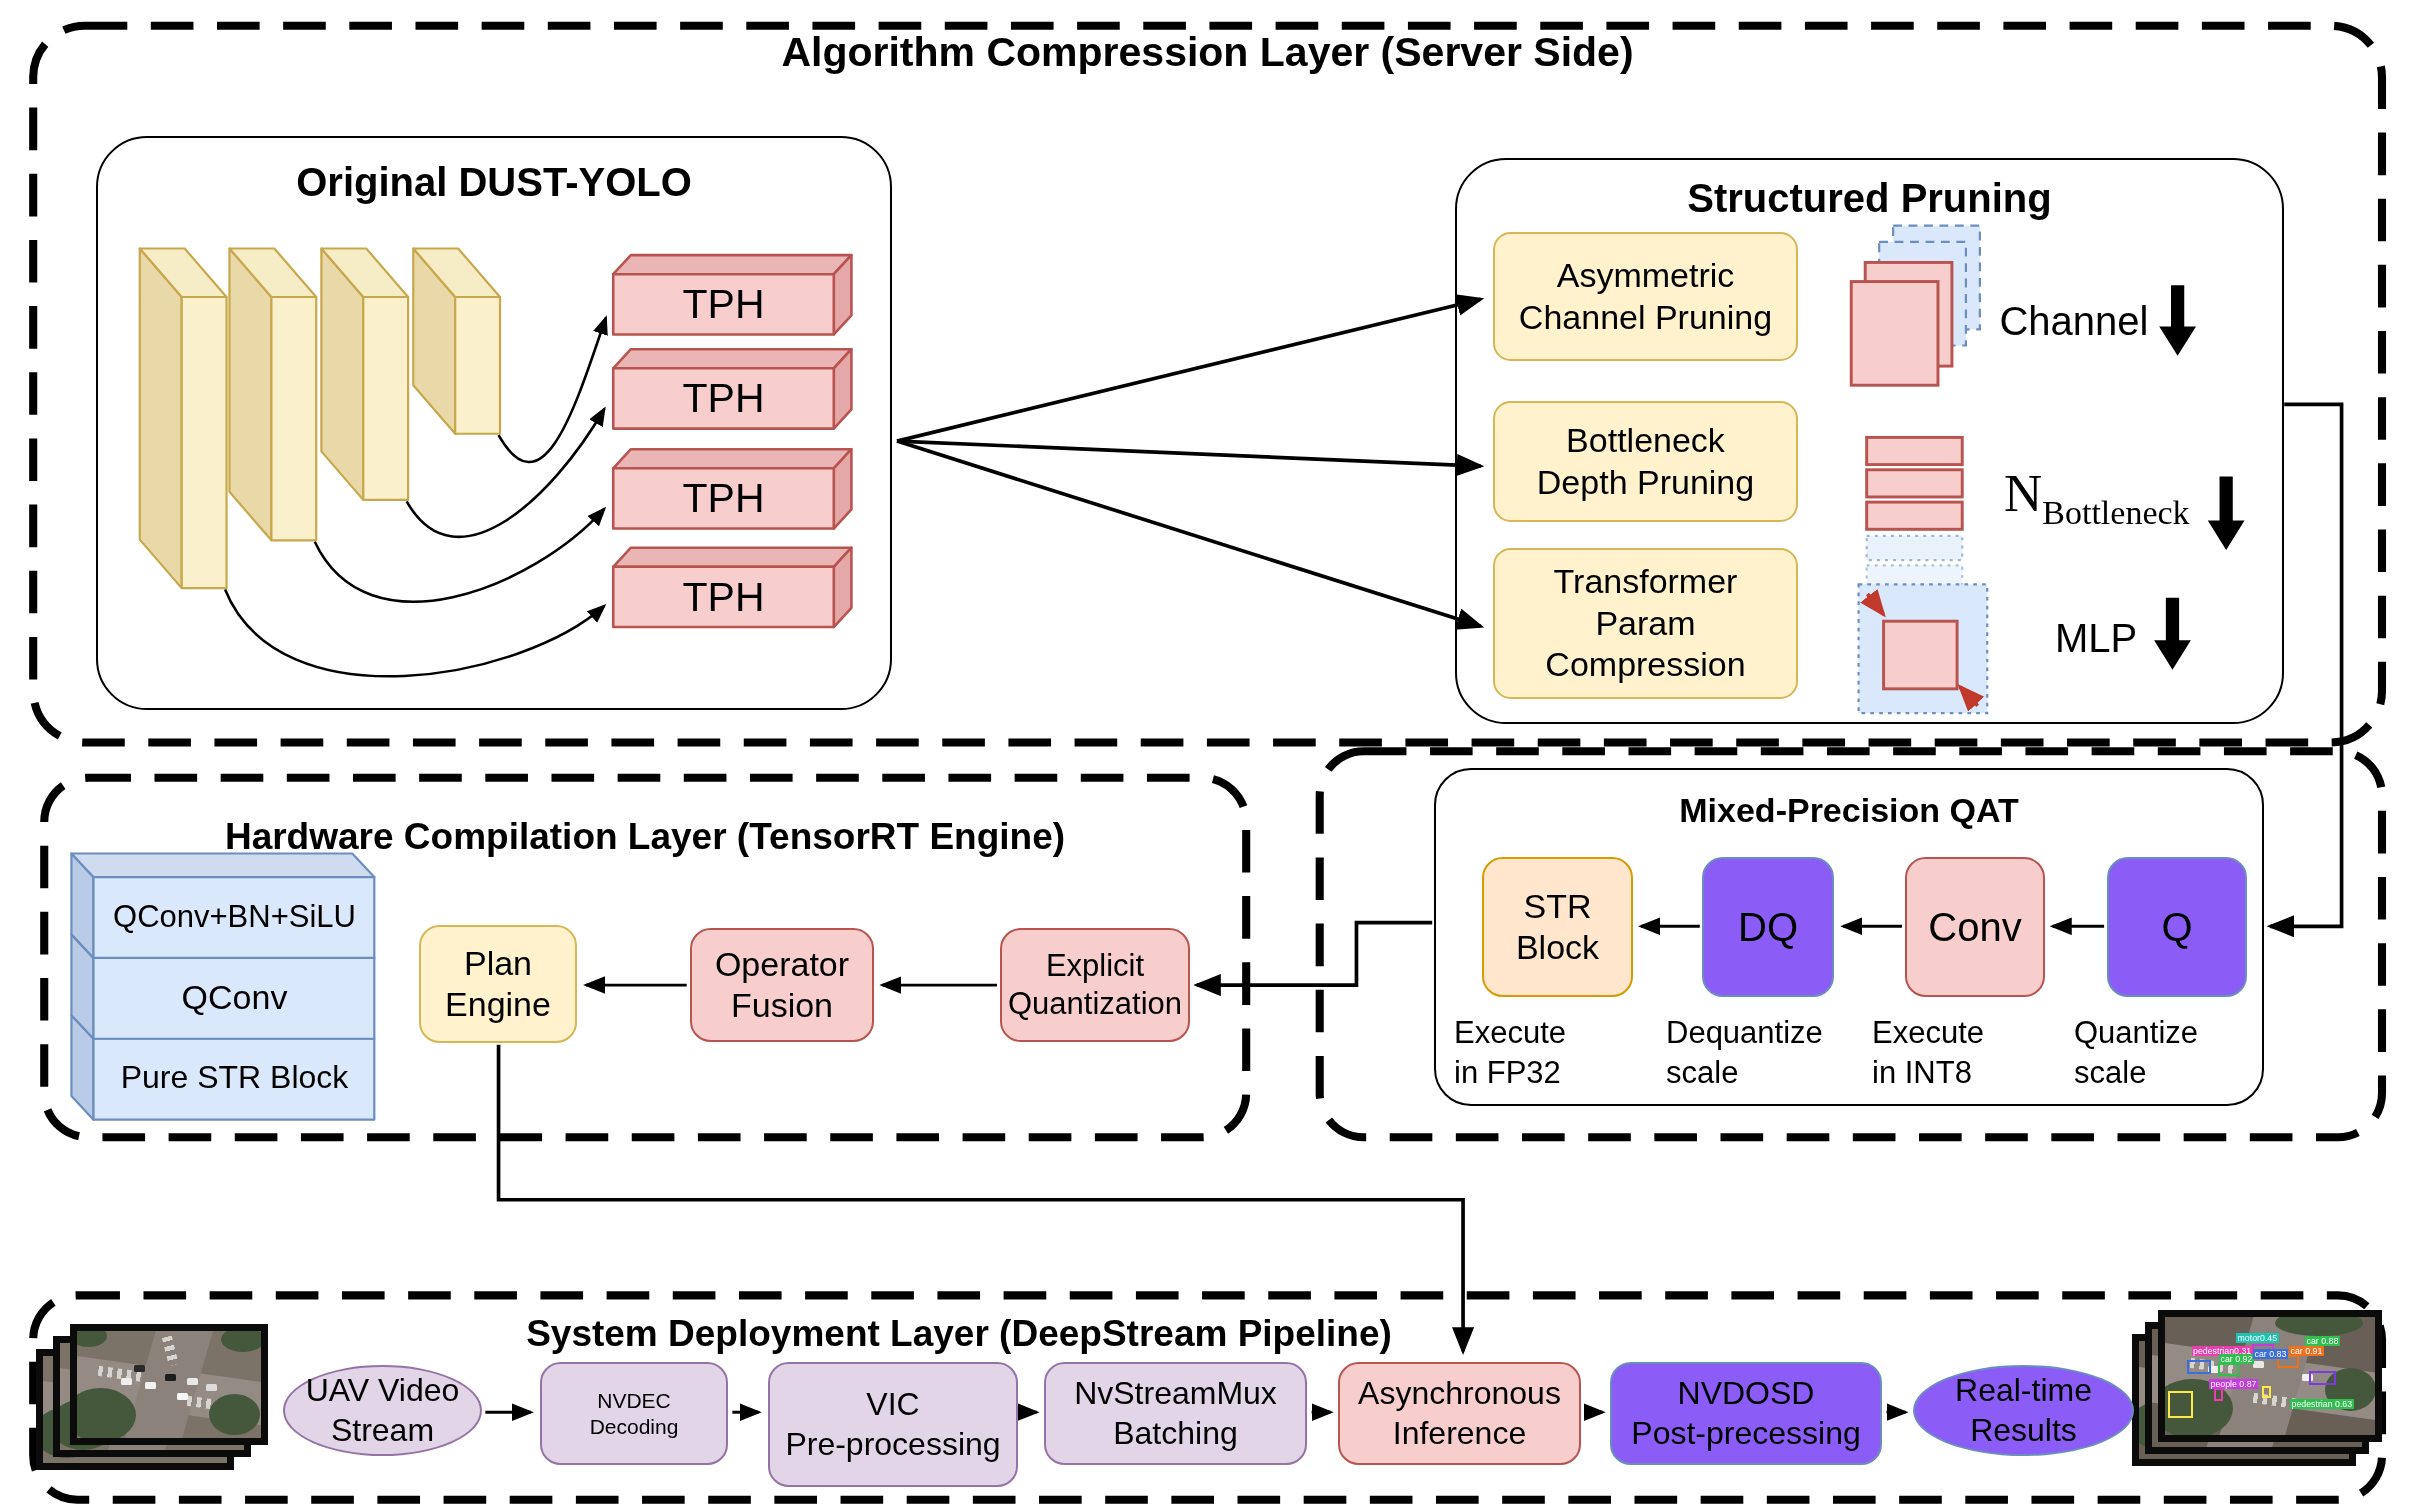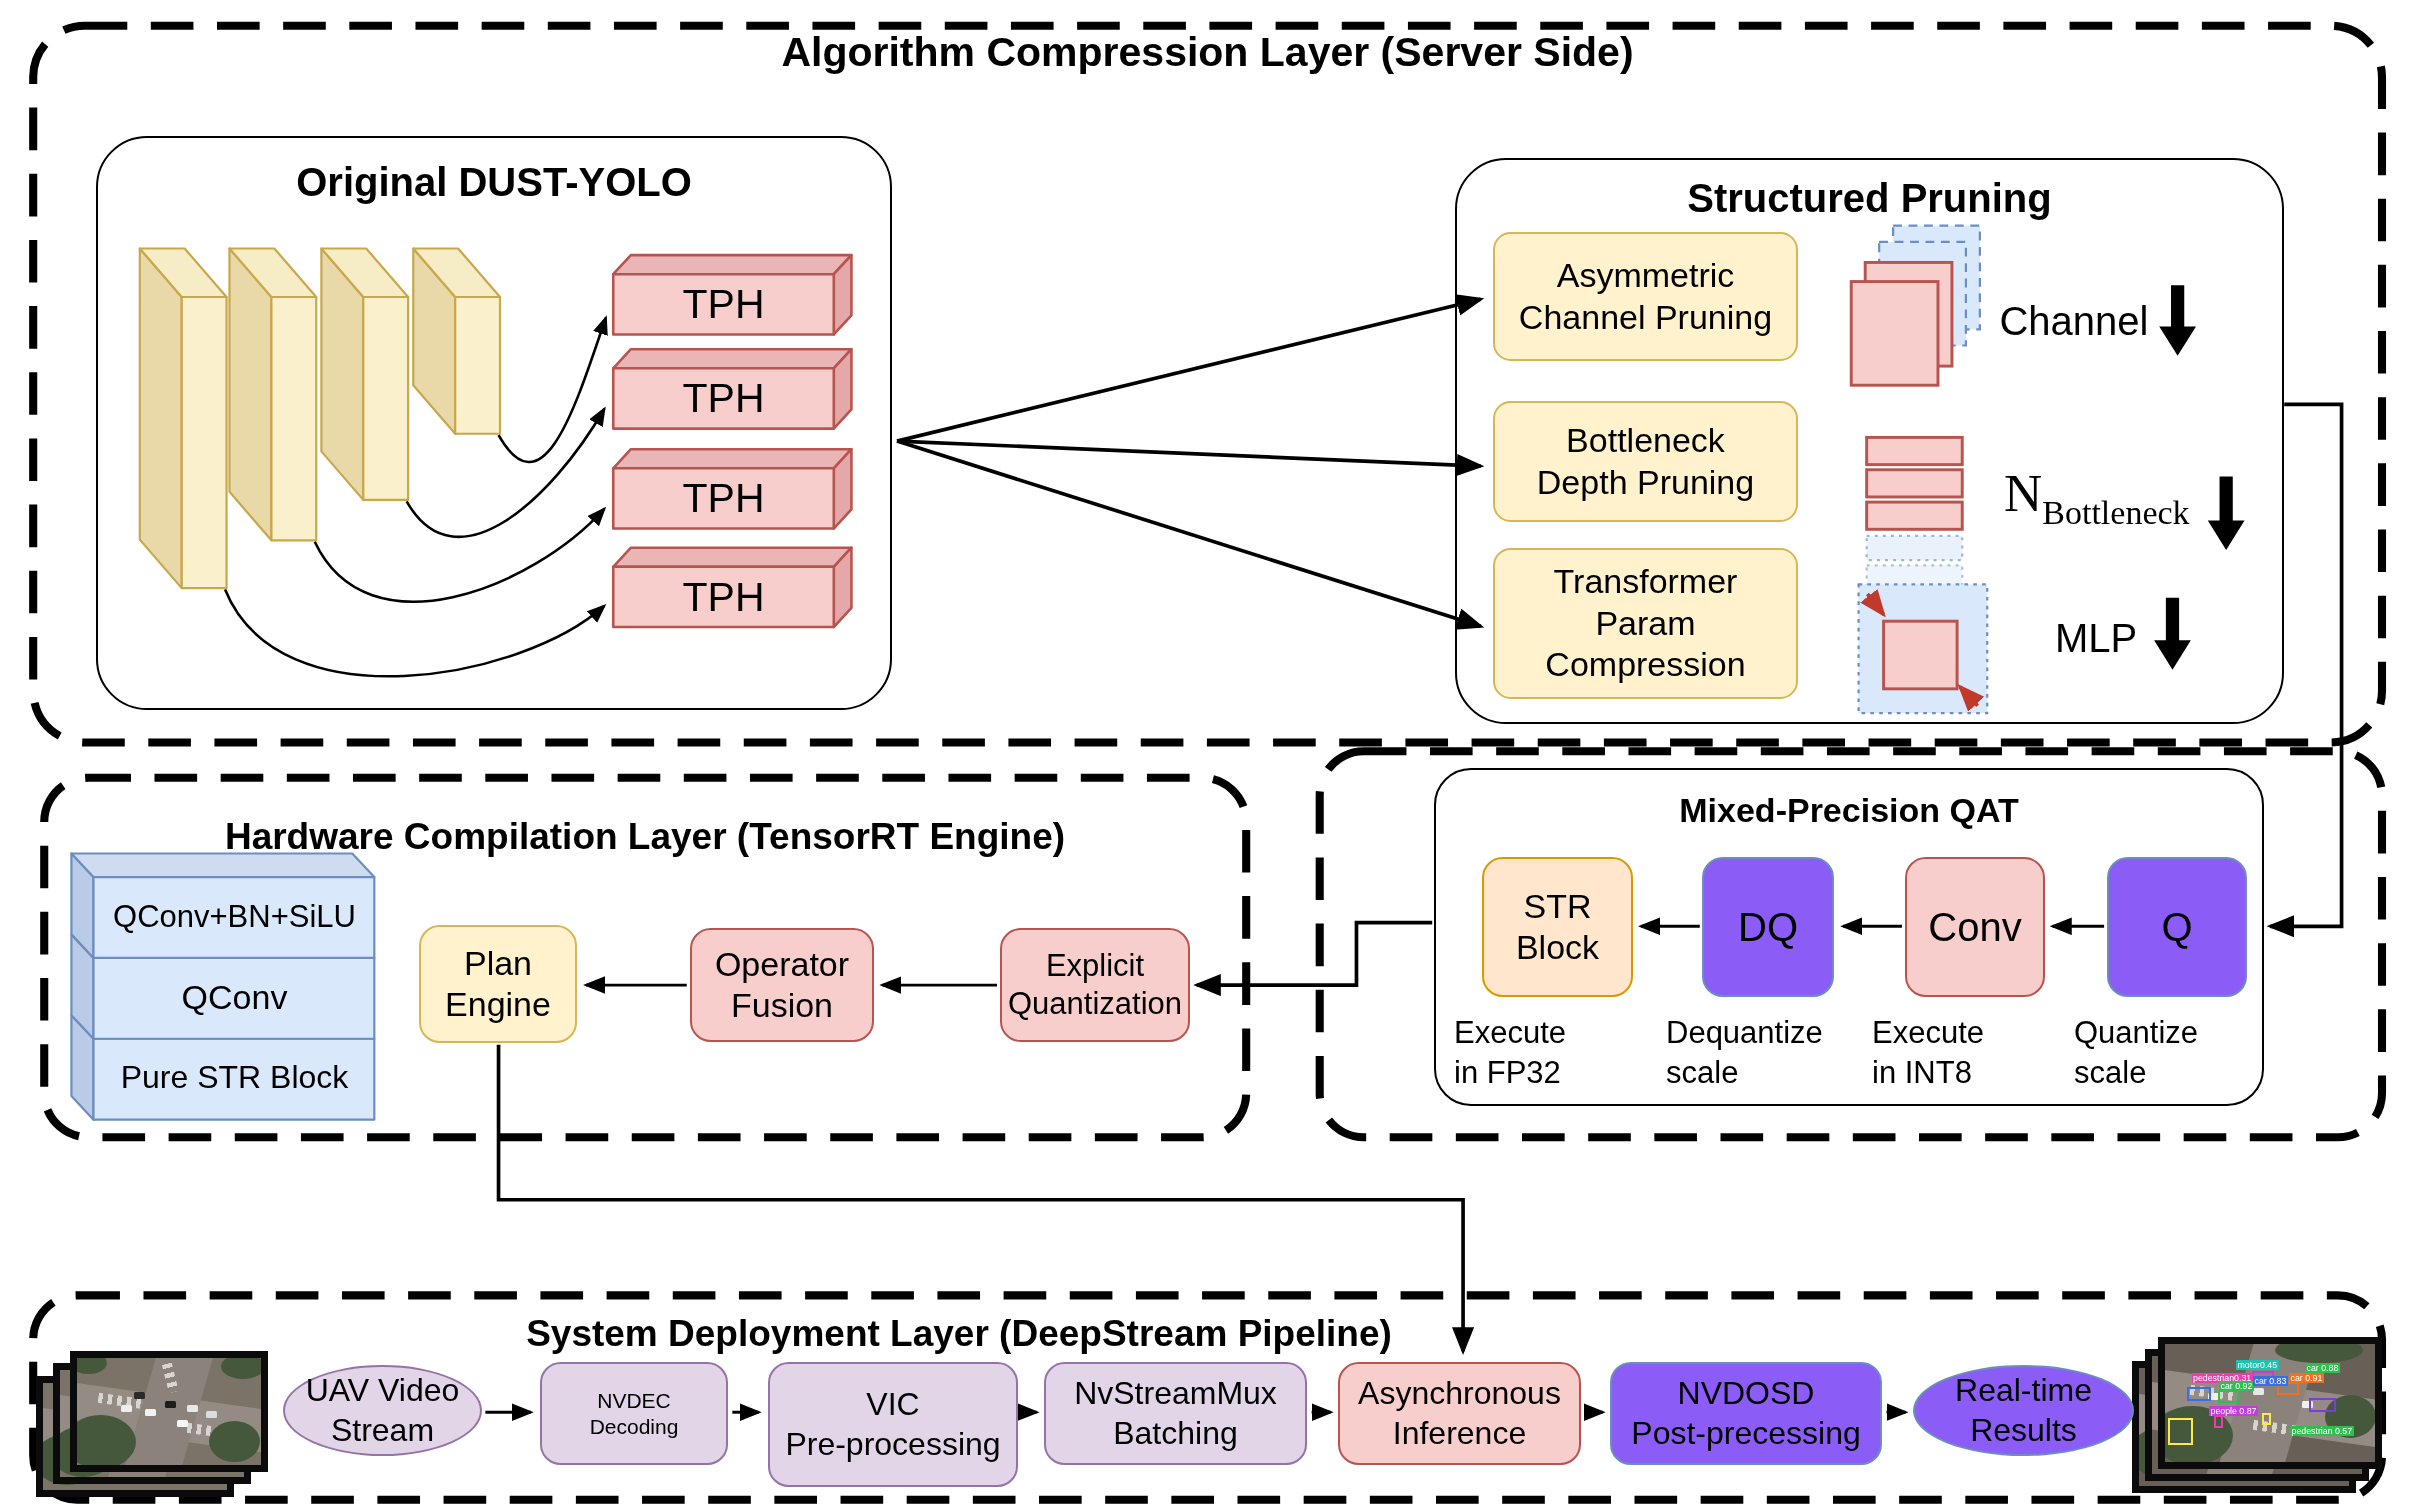--- a/index.html
+++ b/index.html
@@ -16,21 +16,21 @@
   .purple{background:#e1d5e7;border:2.9px solid #9673a6;}
   .orange{background:#ffe6cc;border:2.9px solid #d79b00;}
   .r24{border-radius:17.6px;} .r28{border-radius:20.6px;}
   .ellipse{border-radius:50%;}
   .caption{position:absolute;text-align:left;white-space:pre-line;font-size:31px;line-height:1.3;z-index:4;color:#000;}
   .svg-label{position:absolute;text-align:center;z-index:5;color:#000;}
   .nb-wrap{position:absolute;z-index:5;font-family:"Liberation Serif",serif;color:#000;}
   .nb-main{font-size:53px;}
   .nb-sub{font-size:34px;vertical-align:-13.2px;}
   
-  .frame{position:absolute;border:7.4px solid #0b0b0b;overflow:hidden;z-index:3;margin-top:27px;}
+  .frame{position:absolute;border:7.4px solid #0b0b0b;overflow:hidden;z-index:3;}
   .scene{position:absolute;left:0;top:0;width:100%;height:100%;background:#7b7268;}
   .scene.dark{background:#685f57;}
   .road-h{position:absolute;left:-12%;top:36%;width:130%;height:40%;background:#948c84;transform:rotate(8deg);}
   .road-v{position:absolute;left:34%;top:-25%;width:30%;height:160%;background:#8b837b;transform:rotate(16deg);}
   .cw{position:absolute;background:repeating-linear-gradient(90deg,#d8d4cf 0 4.4px,rgba(0,0,0,0) 4.4px 9.6px);height:9.6px;width:47px;}
   .tree{position:absolute;background:#46583c;border-radius:50%;}
   .car{position:absolute;width:11px;height:6.6px;border-radius:1.5px;}
   .det{position:absolute;box-sizing:border-box;border:2.2px solid;}
   .chip{position:absolute;font-size:8.8px;line-height:10.3px;color:#fff;padding:0 1.5px;white-space:nowrap;z-index:6;}
 </style>
@@ -186,21 +186,21 @@
         <div class="det" style="left:49px;top:71px;width:8.8px;height:13.2px;border-color:#e93fae"></div>
         <div class="det" style="left:97px;top:69px;width:8.8px;height:11.8px;border-color:#ffe94a"></div>
         <div class="det" style="left:2.9px;top:74px;width:25px;height:26.5px;border-color:#ffe94a"></div>
         <div class="chip" style="left:71px;top:16px;background:#1fc2b0">motor0.45</div>
         <div class="chip" style="left:26.5px;top:29px;background:#e93fae">pedestrian0.31</div>
         <div class="chip" style="left:54px;top:37px;background:#2fbf4e">car 0.92</div>
         <div class="chip" style="left:88px;top:32px;background:#3b6fe0">car 0.83</div>
         <div class="chip" style="left:124px;top:29px;background:#f07020">car 0.91</div>
         <div class="chip" style="left:140px;top:19px;background:#2fbf4e">car 0.88</div>
         <div class="chip" style="left:44px;top:62px;background:#c43be0">people 0.87</div>
-        <div class="chip" style="left:125px;top:82px;background:#2fbf4e">pedestrian 0.57</div>
+        <div class="chip" style="left:125px;top:82px;background:#2fbf4e">pedestrian 0.63</div>
       </div>
     </div>
   </div>
 
   <svg class="layer" width="2413" height="1510" style="z-index:3" viewBox="0 0 3282 2054">
     <defs>
       <marker id="ah" markerUnits="strokeWidth" markerWidth="8" markerHeight="7" refX="6.5" refY="3" orient="auto">
         <path d="M0,0 L7.5,3 L0,6 Z" fill="#000"></path>
       </marker>
       <marker id="ahr" markerUnits="strokeWidth" markerWidth="8" markerHeight="7" refX="6.5" refY="3" orient="auto">

